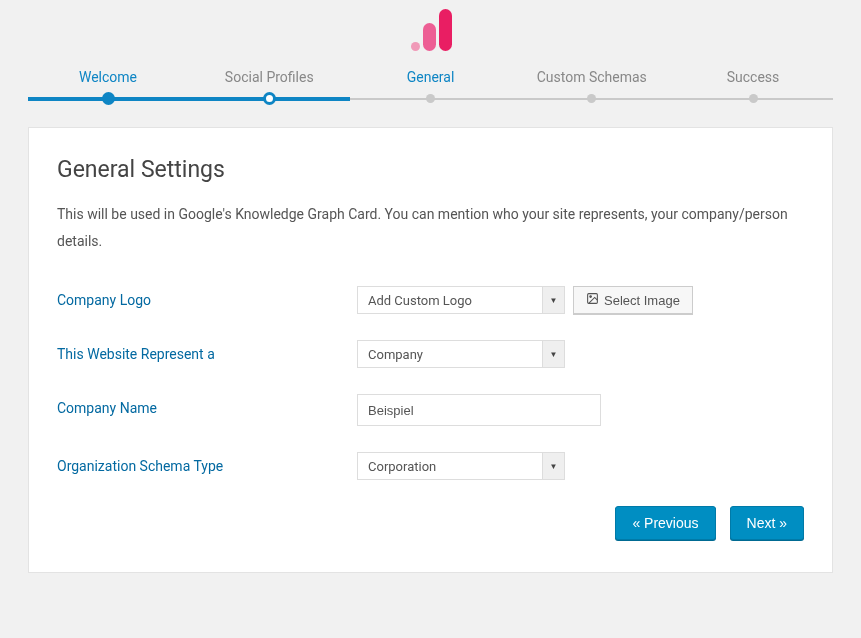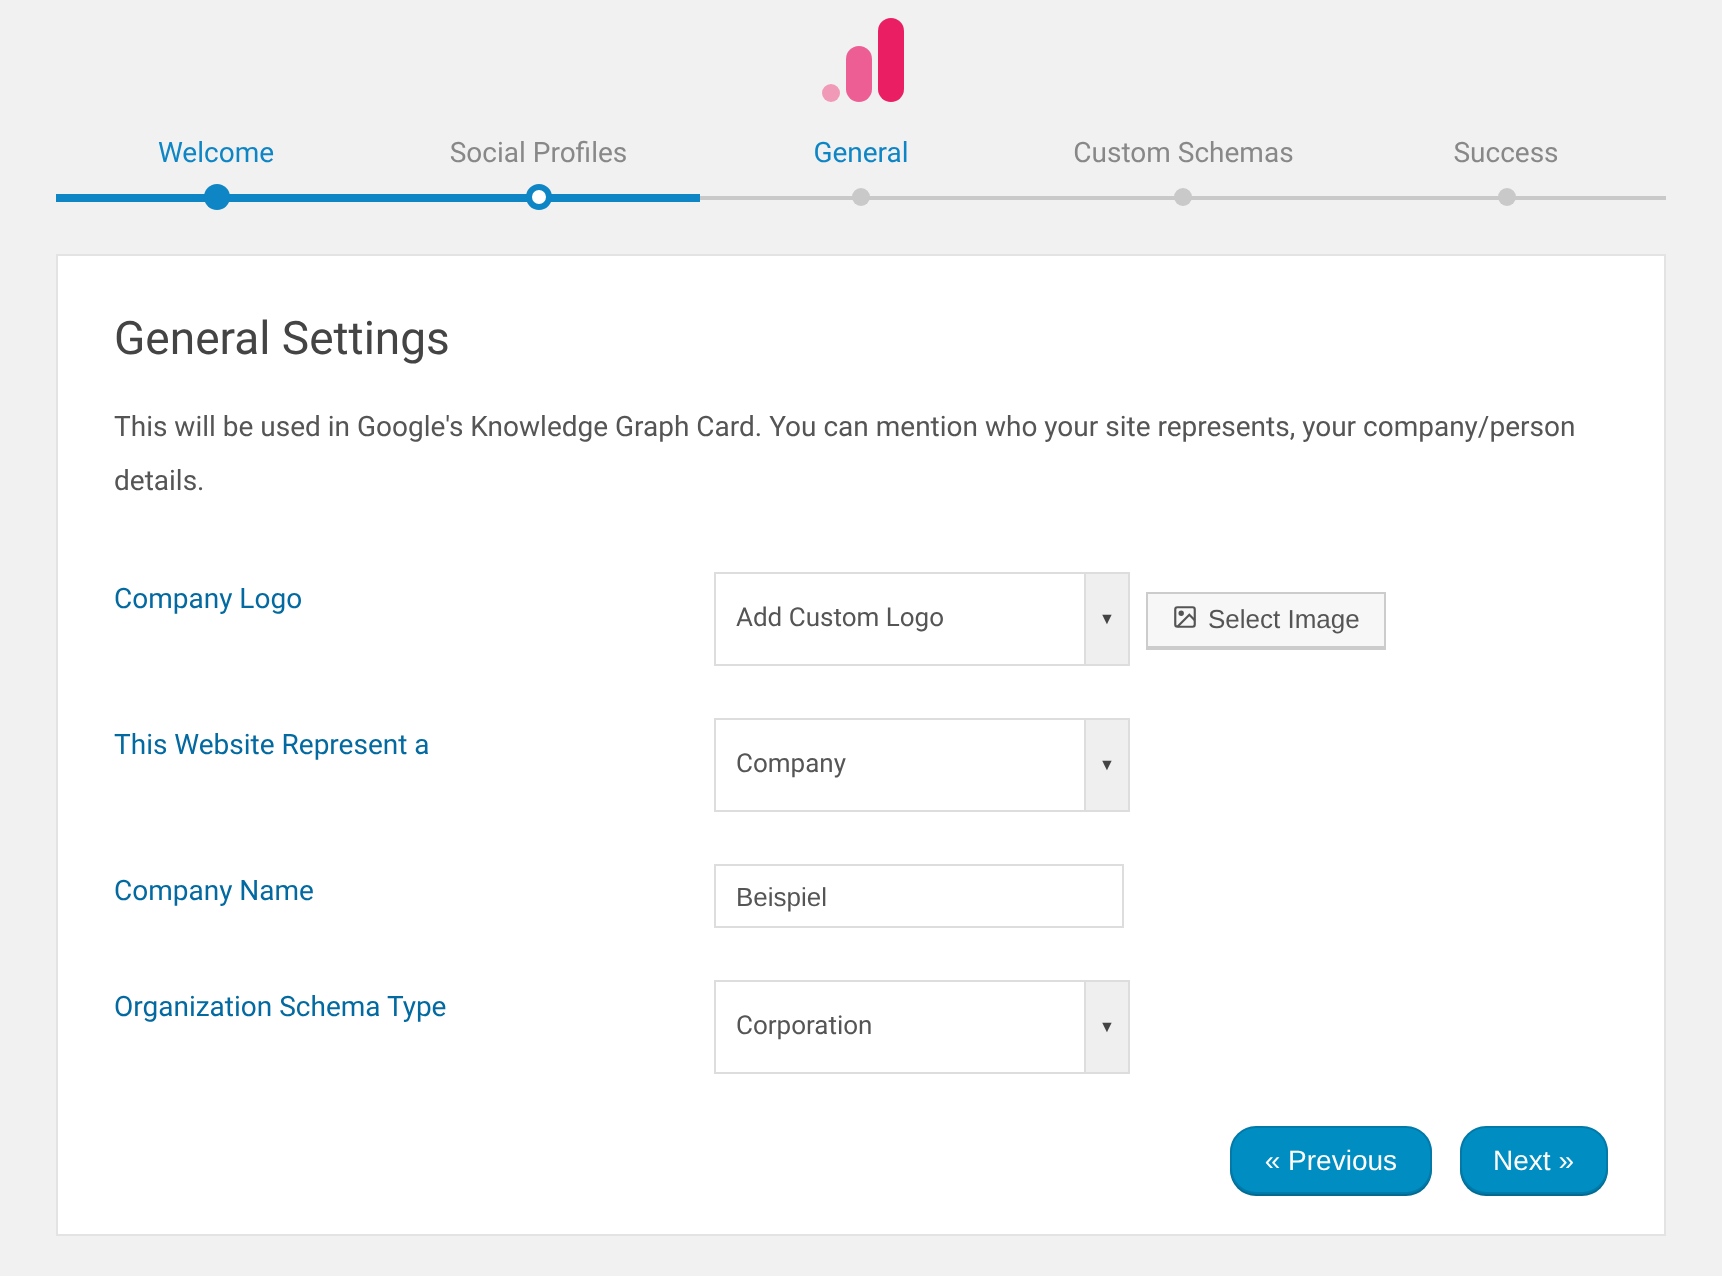--- a/index.html
+++ b/index.html
@@ -14,33 +14,33 @@
     .step-label { width: 160px; text-align: center; font-size: 14px; color: #888; }
     .step-label.active { color: #0e85c4; }
     .step-track { position: relative; height: 12px; }
     .line-base { position: absolute; top: 5px; left: 0; right: 0; height: 2px; background: #c9c9c9; }
     .line-done { position: absolute; top: 4px; left: 0; height: 4px; background: #0e85c4; }
     .step-dots { position: absolute; top: 0; left: 0; right: 0; display: flex; justify-content: space-between; }
     .dot-wrap { width: 160px; display: flex; justify-content: center; }
     .dot { width: 9px; height: 9px; border-radius: 50%; background: #c9c9c9; margin-top: 1px; }
     .dot.done { width: 13px; height: 13px; background: #0e85c4; margin-top: -1px; }
     .dot.current { width: 13px; height: 13px; border-radius: 50%; background: #fff; border: 3px solid #0e85c4; margin-top: -1px; }
-    .card { background: #fff; border: 1px solid #e3e3e3; margin: 22px 28px 0 28px; padding: 28px 28px 20px 28px; }
+    .card { background: #fff; border: 1px solid #e3e3e3; margin: 22px 28px 0 28px; padding: 28px 28px 32px 28px; }
     .card h2 { font-size: 23px; font-weight: 400; color: #444; margin-bottom: 18px; }
     .card p.desc { font-size: 14px; color: #555; line-height: 1.9; margin-bottom: 32px; }
     .field-row { display: flex; align-items: flex-start; margin-bottom: 26px; }
     .field-label { width: 300px; font-size: 14px; color: #0369a1; padding-top: 6px; }
     .field-control { flex: 1; display: flex; align-items: center; gap: 8px; }
-    .select-box { position: relative; width: 208px; height: 47px; border: 1px solid #ddd; background: #fff; padding: 0 24px 0 10px; font-size: 13px; color: #555; display: flex; align-items: center; cursor: pointer; }
+    .select-box { position: relative; width: 208px; height: 28px; border: 1px solid #ddd; background: #fff; padding: 0 24px 0 10px; font-size: 13px; color: #555; display: flex; align-items: center; cursor: pointer; }
     .select-box .arrow { position: absolute; right: 0; top: 0; width: 22px; height: 100%; display: flex; align-items: center; justify-content: center; font-size: 8px; color: #444; background: #efefef; border-left: 1px solid #ddd; }
-    .text-input { width: 205px; height: 32px; border: 1px solid #ddd; background: #fff; padding: 0 10px; font-size: 13px; color: #555; outline: none; }
+    .text-input { width: 244px; height: 32px; border: 1px solid #ddd; background: #fff; padding: 0 10px; font-size: 13px; color: #555; outline: none; }
     .btn-select-image { height: 28px; padding: 0 12px; border: 1px solid #ccc; background: #f7f7f7; border-radius: 0; font-size: 13px; color: #555; display: inline-flex; align-items: center; gap: 5px; cursor: pointer; box-shadow: 0 1px 0 #ccc; }
     .btn-select-image svg { width: 13px; height: 13px; }
     .footer-buttons { display: flex; justify-content: flex-end; gap: 14px; margin-top: 24px; }
-    .btn-primary { background: #008ec2; border: 1px solid #007aa8; color: #fff; font-size: 14px; padding: 8px 16px; border-radius: 13px; cursor: pointer; box-shadow: 0 1px 0 #006a92; }
+    .btn-primary { background: #008ec2; border: 1px solid #007aa8; color: #fff; font-size: 14px; padding: 8px 16px; border-radius: 3px; cursor: pointer; box-shadow: 0 1px 0 #006a92; }
   </style>
 </head>
 <body>
 
 <div class="logo-wrap">
   <div class="logo">
     <div class="bar1"></div>
     <div class="bar2"></div>
     <div class="bar3"></div>
   </div>

